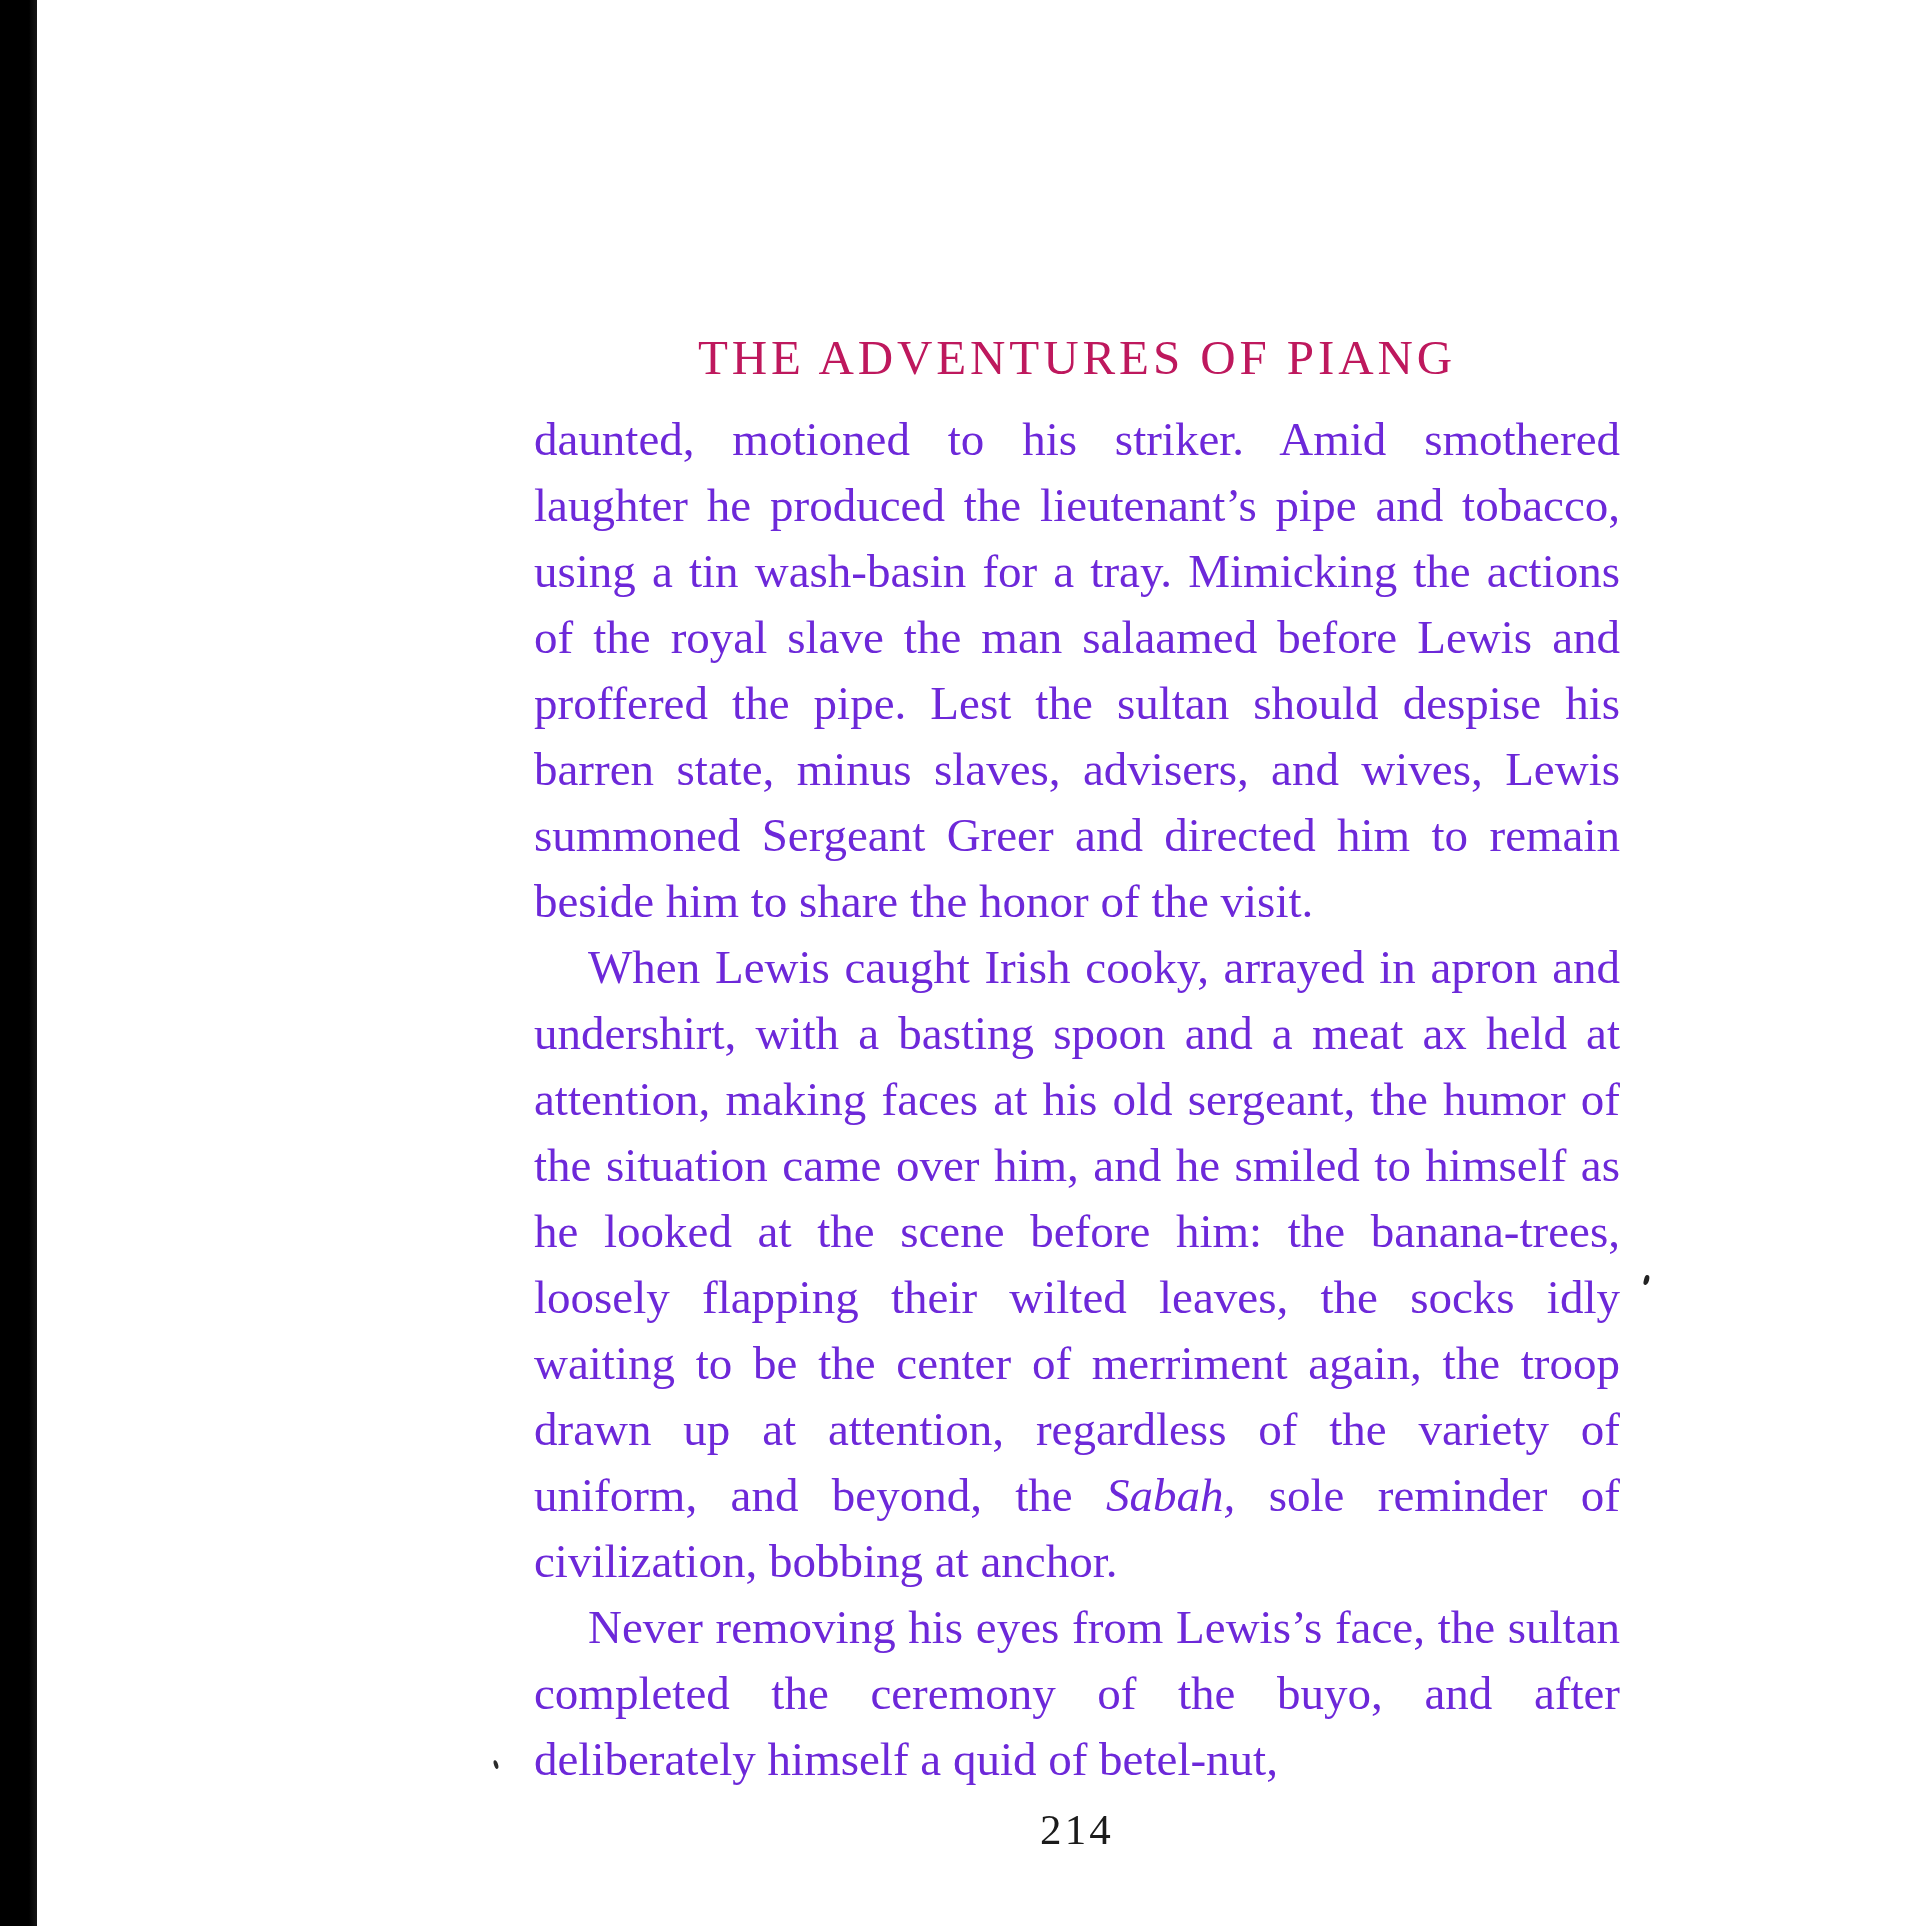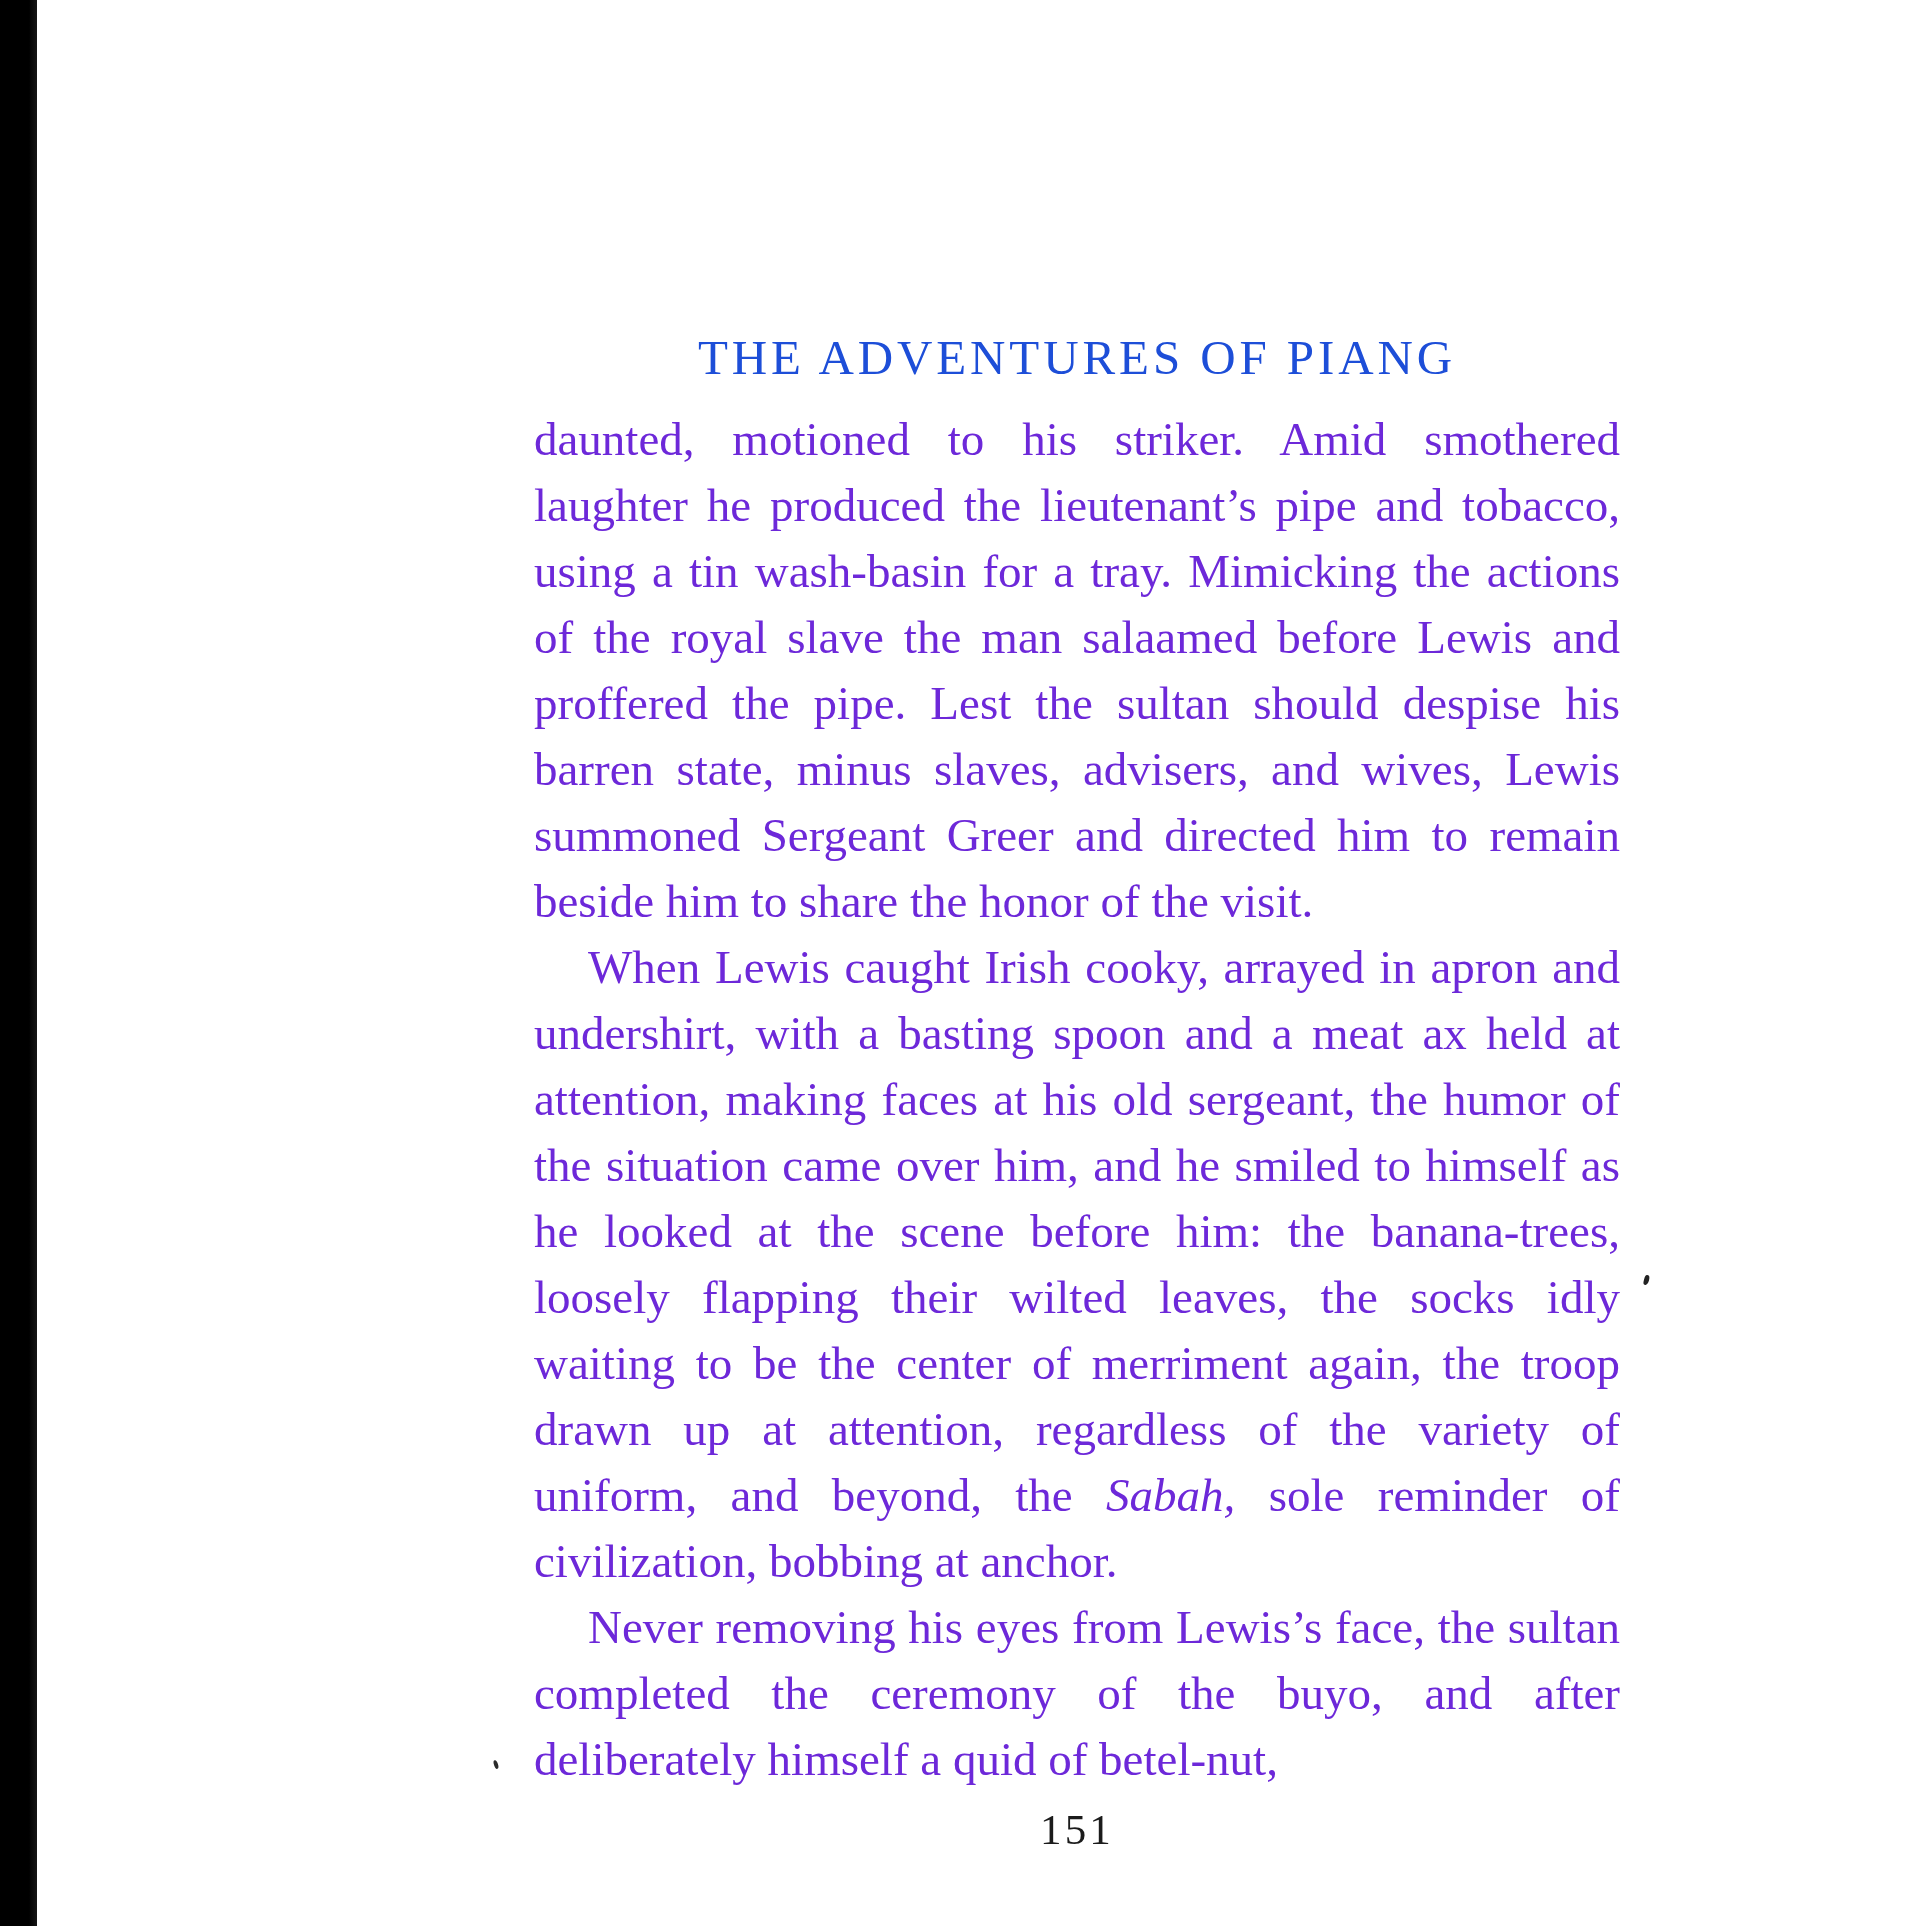--- a/index.html
+++ b/index.html
@@ -33,21 +33,21 @@
     width: 1086px;
   }
 
   .title {
     font-size: 49px;
     font-weight: 400;
     letter-spacing: 3.9px;
     text-align: center;
     margin: 0 0 20px 0;
     white-space: nowrap;
-    color: #1d4ed8;
+    color: #be185d;
   }
 
   .para {
     font-size: 47px;
     line-height: 66px;
     text-align: justify;
     margin: 0;
     color: #6d28d9;
   }
   .para.indent {
@@ -92,18 +92,18 @@
 
 <div class="text-block">
   <h1 class="title">THE ADVENTURES OF PIANG</h1>
 
   <p class="para">daunted, motioned to his striker. Amid smothered laughter he produced the lieutenant’s pipe and tobacco, using a tin wash-basin for a tray. Mimicking the actions of the royal slave the man salaamed before Lewis and proffered the pipe. Lest the sultan should despise his barren state, minus slaves, advisers, and wives, Lewis summoned Sergeant Greer and directed him to remain beside him to share the honor of the visit.</p>
 
   <p class="para indent"><span>When Lewis caught Irish cooky, arrayed in apron and undershirt, with a basting spoon and a meat ax held at attention, making faces at his old sergeant, the humor of the situation came over him, and he smiled to himself as he looked at the scene before him: the banana-trees, loosely flapping their wilted leaves, the socks idly waiting to be the center of merriment again, the troop drawn up at attention, regardless of the variety of uniform, and beyond, the </span><span class="italic">Sabah,</span><span> sole reminder of civilization, bobbing at anchor.</span></p>
 
   <p class="para indent">Never removing his eyes from Lewis’s face, the sultan completed the ceremony of the buyo, and after deliberately himself a quid of betel-nut,</p>
 
-  <div class="page-number">151</div>
+  <div class="page-number">214</div>
 </div>
 
 <div class="speck-1"></div>
 <div class="speck-2"></div>
 
 
 </body></html>

